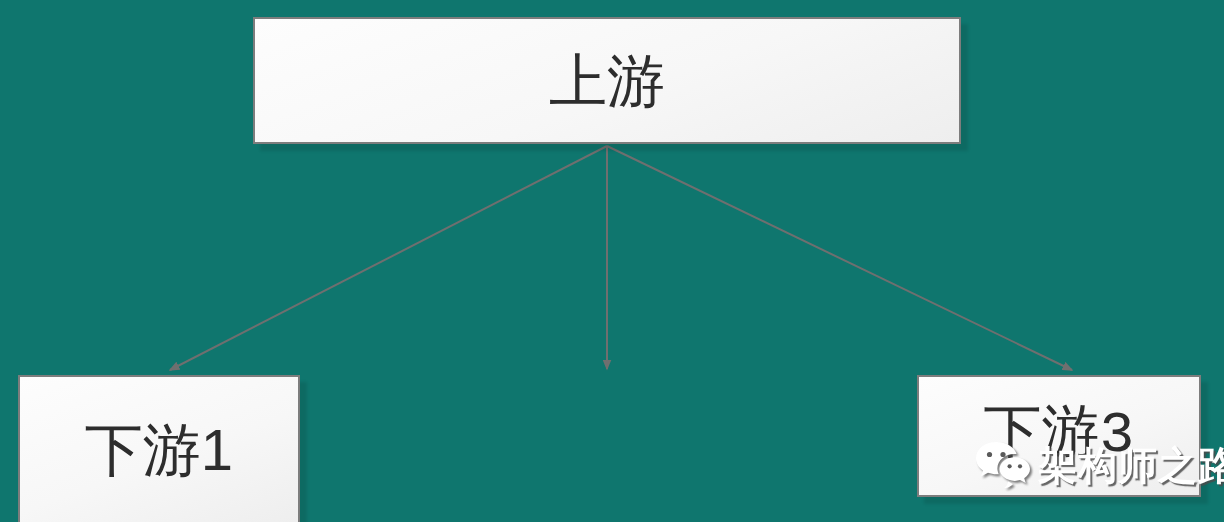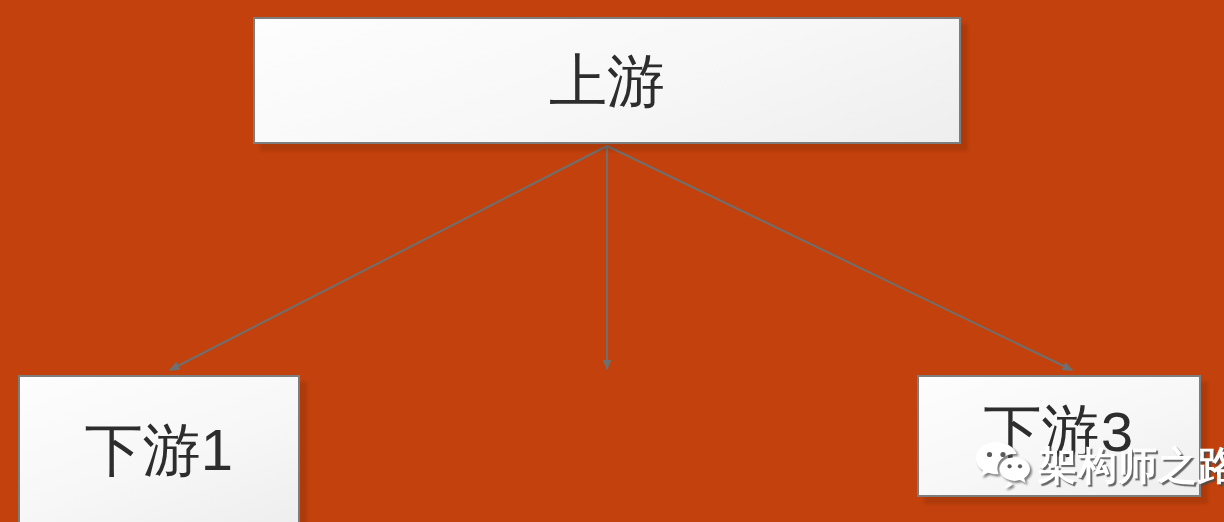--- a/index.html
+++ b/index.html
@@ -5,21 +5,21 @@
   html, body {
     margin: 0;
     padding: 0;
     background: #ffffff;
     font-family: "Liberation Sans", "DejaVu Sans", sans-serif;
   }
   .canvas {
     position: relative;
     width: 1224px;
     height: 522px;
-    background: #c2410c;
+    background: #0f766e;
     overflow: hidden;
   }
   .node {
     position: absolute;
     box-sizing: border-box;
     border: 2px solid #7d7d7d;
     background: linear-gradient(160deg, #fdfdfd 0%, #f7f7f7 55%, #eeeeee 100%);
     box-shadow: 7px 7px 3px rgba(0, 0, 0, 0.10);
     display: flex;
     align-items: center;

